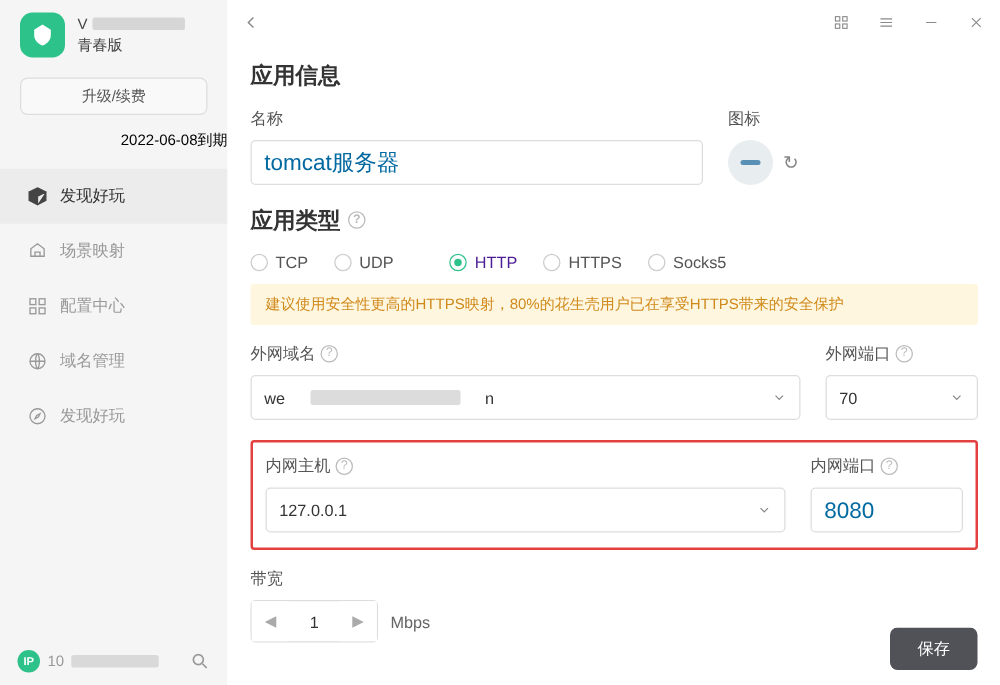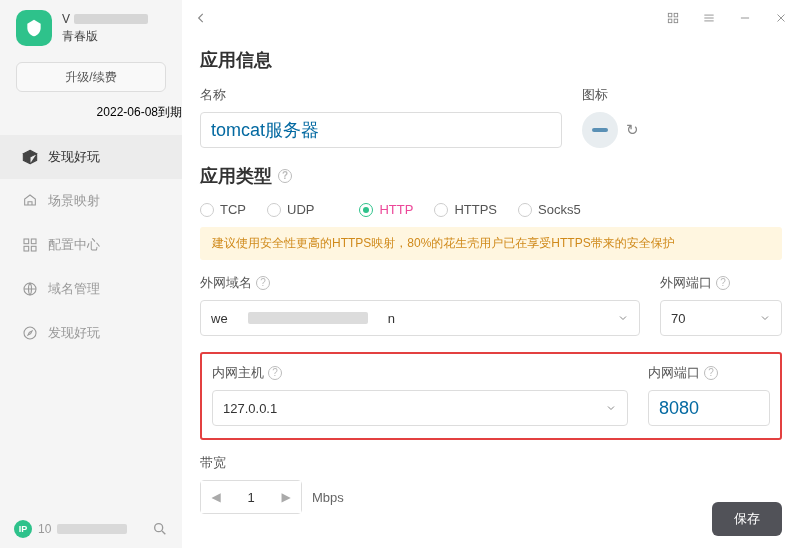--- a/index.html
+++ b/index.html
@@ -42,21 +42,21 @@
   .icon-col { flex: 0 0 200px; }
   .icon-area { display: flex; align-items: center; gap: 8px; }
   .app-icon { width: 36px; height: 36px; border-radius: 50%; background: #e8edf0; display: flex; align-items: center; justify-content: center; }
   .app-icon::after { content: ""; width: 16px; height: 4px; background: #5a90b5; border-radius: 2px; }
   .reload { font-size: 15px; color: #888; cursor: pointer; }
   .radios { display: flex; gap: 21px; margin: 6px 0 10px; align-items: center; }
   .radio { display: flex; align-items: center; gap: 6px; font-size: 13px; color: #555; cursor: pointer; }
   .radio .dot { width: 14px; height: 14px; border: 1.5px solid #ccc; border-radius: 50%; display: inline-block; position: relative; }
   .radio.sel .dot { border-color: #2ec28b; }
   .radio.sel .dot::after { content: ""; position: absolute; inset: 3px; background: #2ec28b; border-radius: 50%; }
-  .radio.sel { color: #ec4899; padding-left: 24px; }
+  .radio.sel { color: #4c1d95; padding-left: 24px; }
   .banner { background: #fff6e0; color: #d08a1b; font-size: 12px; padding: 8px 12px; border-radius: 3px; margin-bottom: 14px; }
   .highlight-box { border: 2.5px solid #e34040; border-radius: 3px; padding: 10px 10px 12px 10px; margin-bottom: 14px; }
   .highlight-box .row { margin-bottom: 0; }
   .stepper { display: inline-flex; align-items: center; border: 1px solid #ddd; border-radius: 4px; height: 34px; }
   .stepper button { width: 30px; height: 100%; border: none; background: #fff; color: #aaa; cursor: pointer; font-size: 12px; }
   .stepper .num { width: 40px; text-align: center; font-size: 13px; }
   .unit { margin-left: 10px; color: #666; font-size: 13px; }
   .save-bar { position: absolute; right: 18px; bottom: 12px; }
   .save-btn { background: #515258; color: #fff; border: none; border-radius: 6px; width: 70px; height: 34px; font-size: 13px; cursor: pointer; }
   .chevL { width: 12px; height: 12px; }

